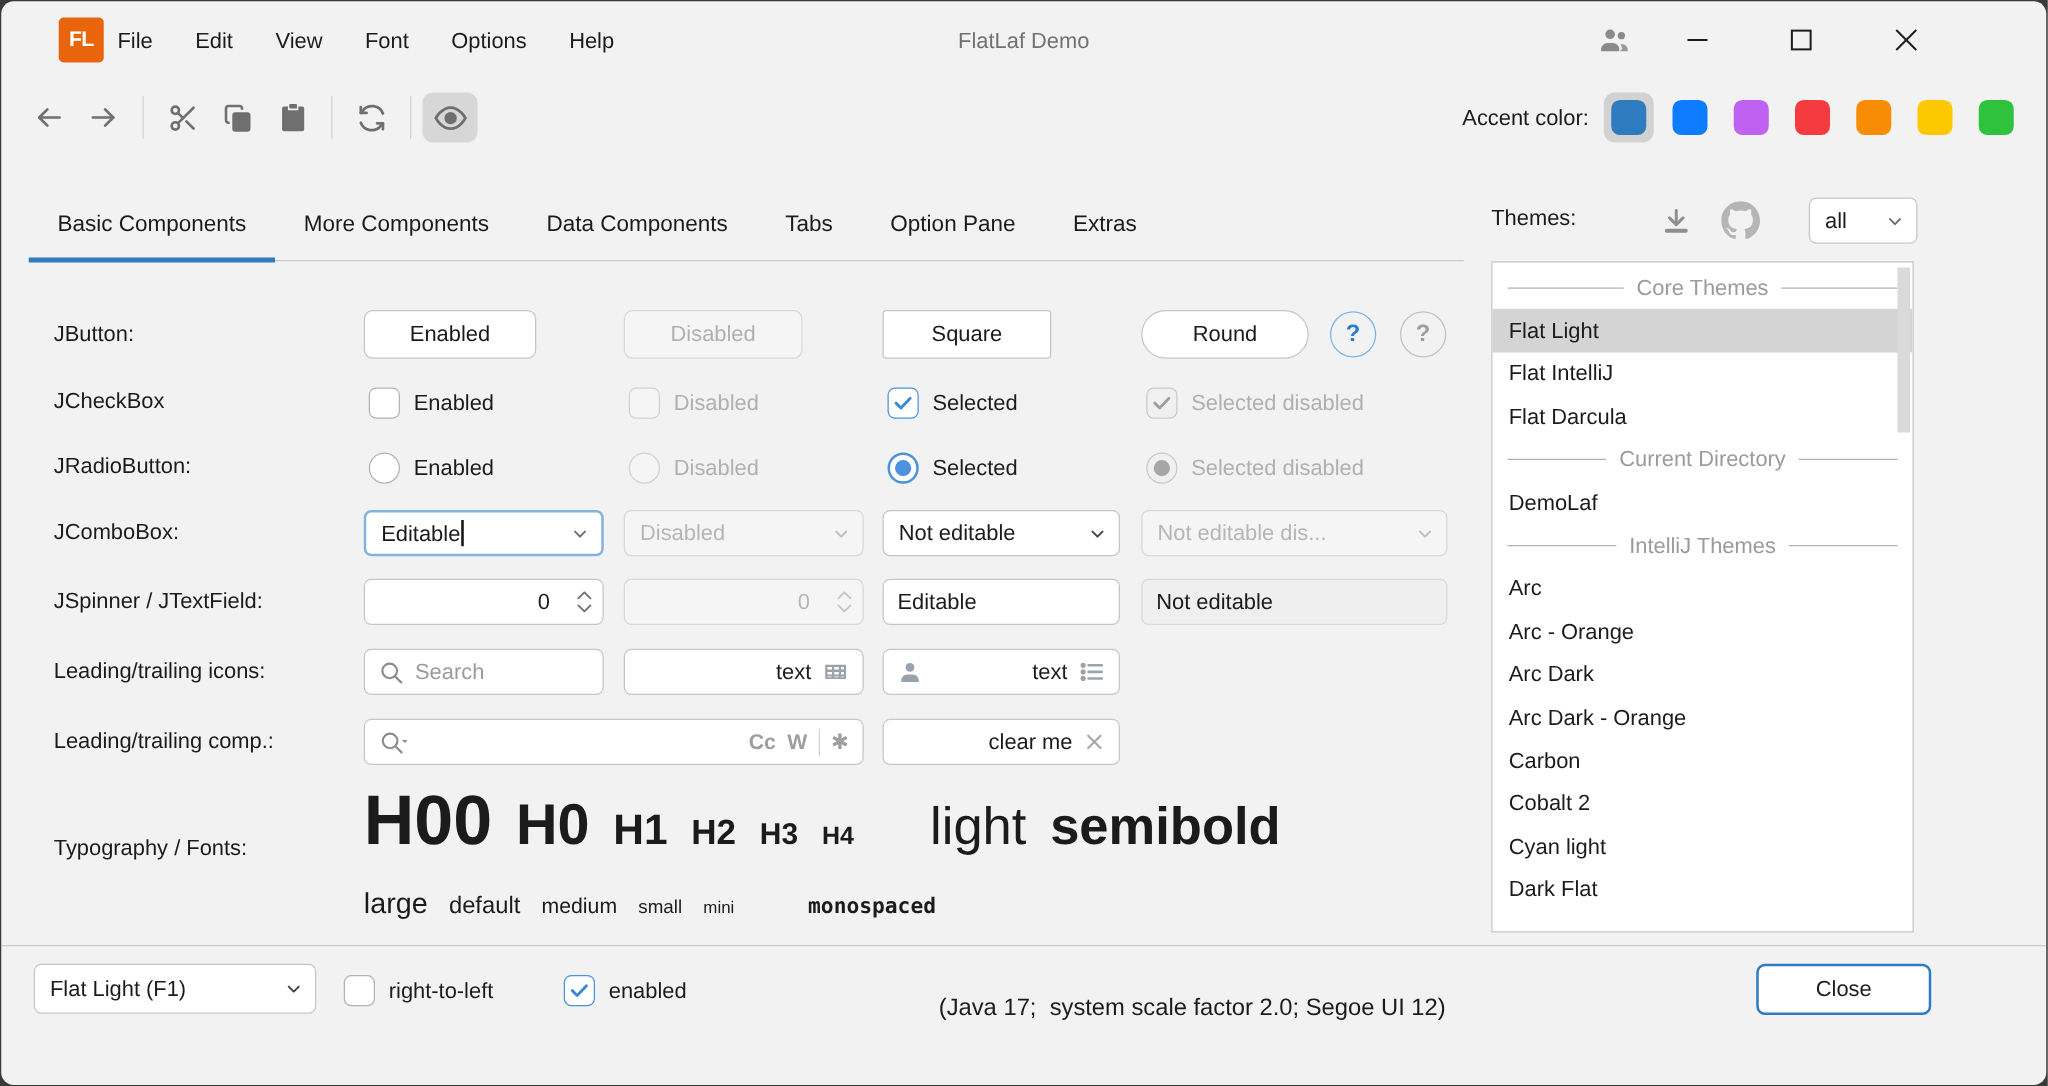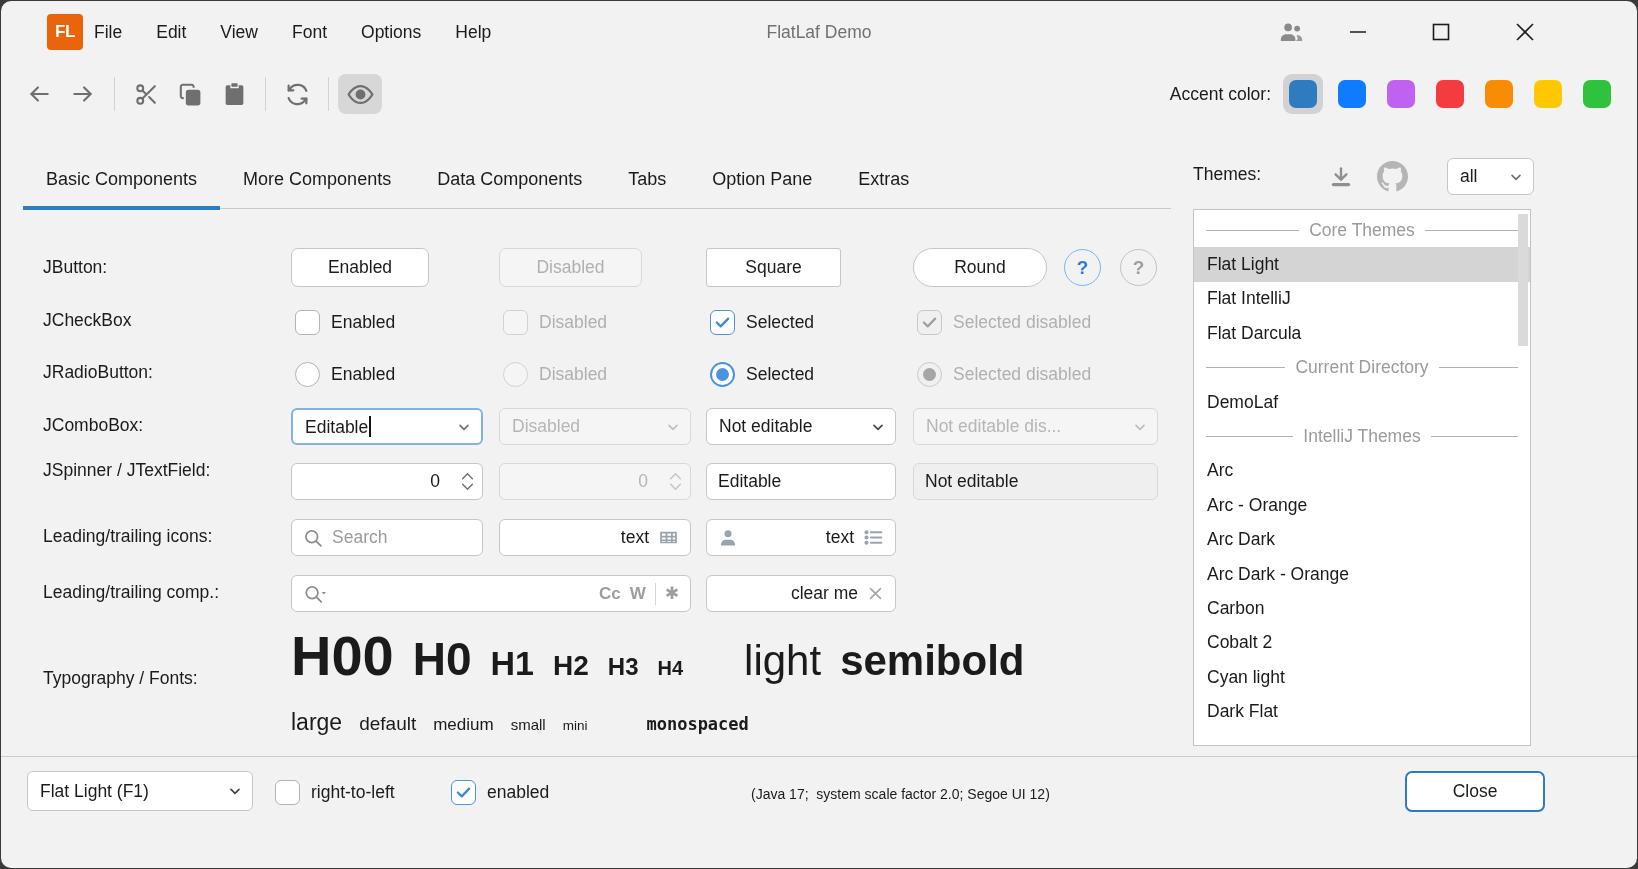--- a/index.html
+++ b/index.html
@@ -92,21 +92,21 @@
   .h00{font-size:56px;font-weight:600} .h0{font-size:46px;font-weight:700}
   .h1{font-size:34px;font-weight:700} .h2{font-size:28px;font-weight:700}
   .h3{font-size:24px;font-weight:700} .h4{font-size:20px;font-weight:700}
   .light{font-size:42px;font-weight:200;margin-left:42px} .semibold{font-size:42px;font-weight:700}
   .tlarge{font-size:23px} .tdefault{font-size:19px} .tmedium{font-size:17px}
   .tsmall{font-size:15px} .tmini{font-size:13.5px}
   .tmono{font-size:17px;font-family:"DejaVu Sans Mono","Liberation Mono",monospace;margin-left:42px;font-weight:600}
 
   
   .statusbar { position:absolute; left:0; right:0; top:755px; bottom:0; border-top:1px solid #cbcbcb; }
-  .status-info { position:absolute; left:750px; top:29px; font-size:14px; white-space:pre; }
+  .status-info { position:absolute; left:750px; top:39px; font-size:19px; white-space:pre; }
   .close-btn { position:absolute; left:1404px; top:14px; width:140px; height:41px; background:#fff; border:2px solid #2e7bbf; border-radius:7px; font-size:17.5px; display:flex; align-items:center; justify-content:center; }
 </style>
 </head>
 <body>
 
 <div class="window">
 
   <div class="titlebar">
     <div class="logo">
         <span>FL</span>
@@ -406,21 +406,21 @@
   </div>
   <div class="combo dis" style="left:912px;top:407px;width:245px">
     <span class="val">Not editable dis...</span>
     <span class="chev">
         <svg width="16" height="16" viewBox="0 0 24 24" fill="none" stroke="currentColor" stroke-width="2.4" stroke-linecap="round" stroke-linejoin="round">
           <polyline points="6 9.5 12 15.5 18 9.5"></polyline>
         </svg>
       </span>
   </div>
 
-  <span class="rowlabel" style="top:459px">JSpinner / JTextField:</span>
+  <span class="rowlabel" style="top:469px">JSpinner / JTextField:</span>
   <div class="spin" style="left:290px;top:462px;width:192px">
     <span class="num">0</span>
     <span class="arrows">
       <svg width="13" height="8" viewBox="0 0 24 14" fill="none" stroke="currentColor" stroke-width="2.6" stroke-linecap="round" stroke-linejoin="round">
           <polyline points="3 12 12 3 21 12"></polyline>
         </svg>
       <svg width="13" height="8" viewBox="0 0 24 14" fill="none" stroke="currentColor" stroke-width="2.6" stroke-linecap="round" stroke-linejoin="round">
           <polyline points="3 2 12 11 21 2"></polyline>
         </svg>
     </span>

